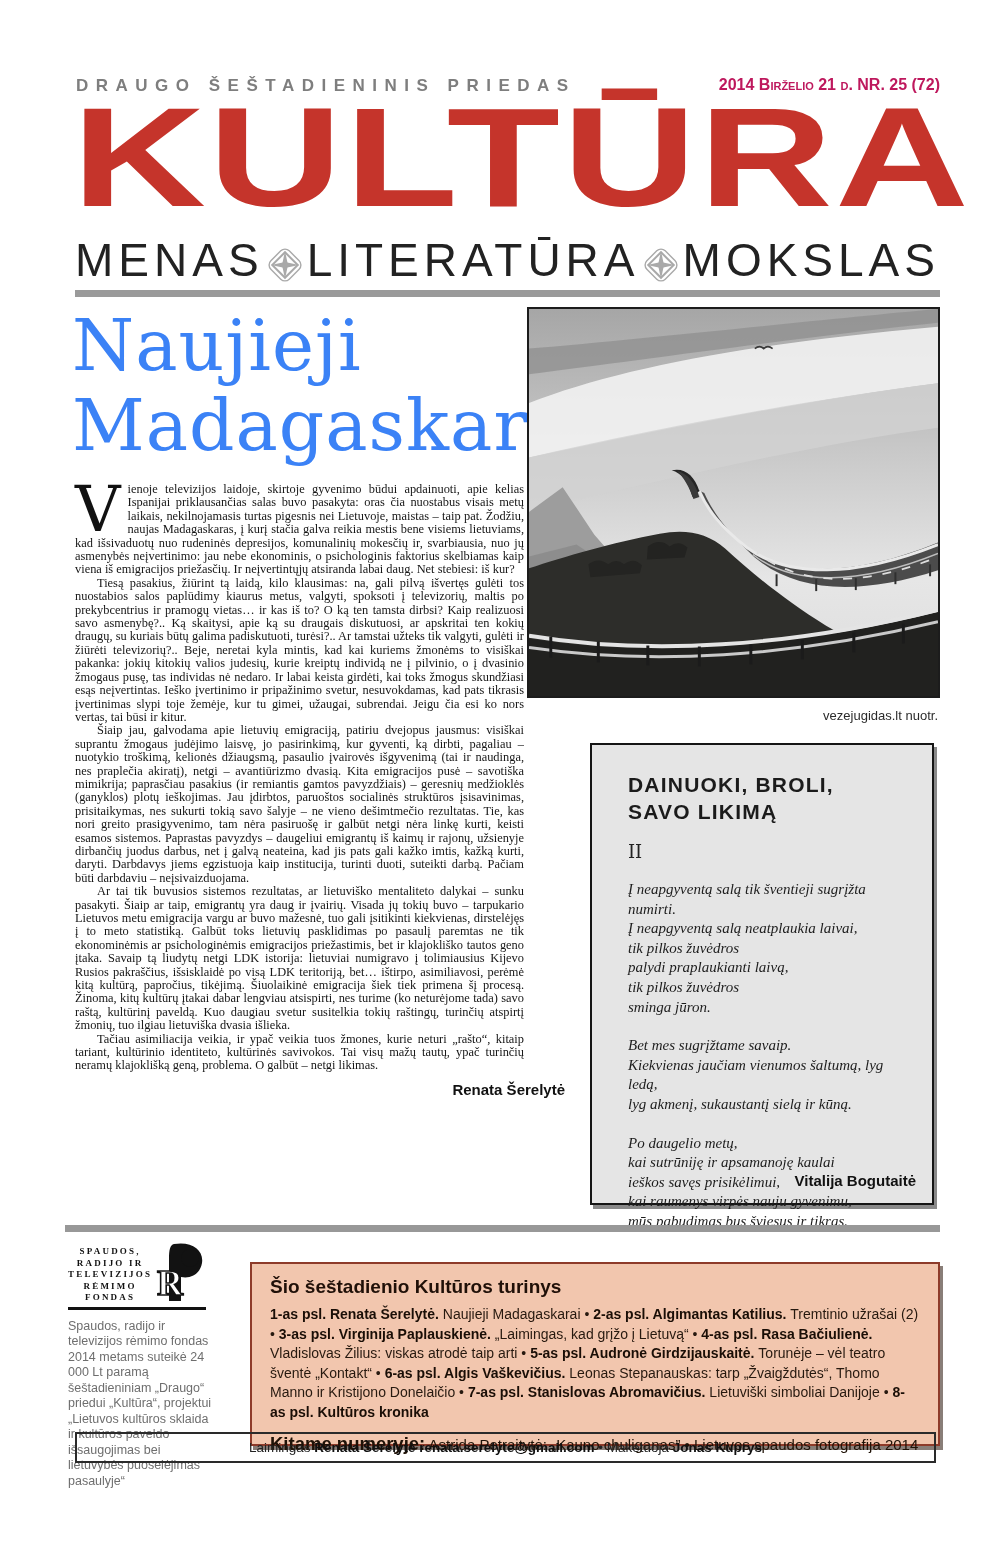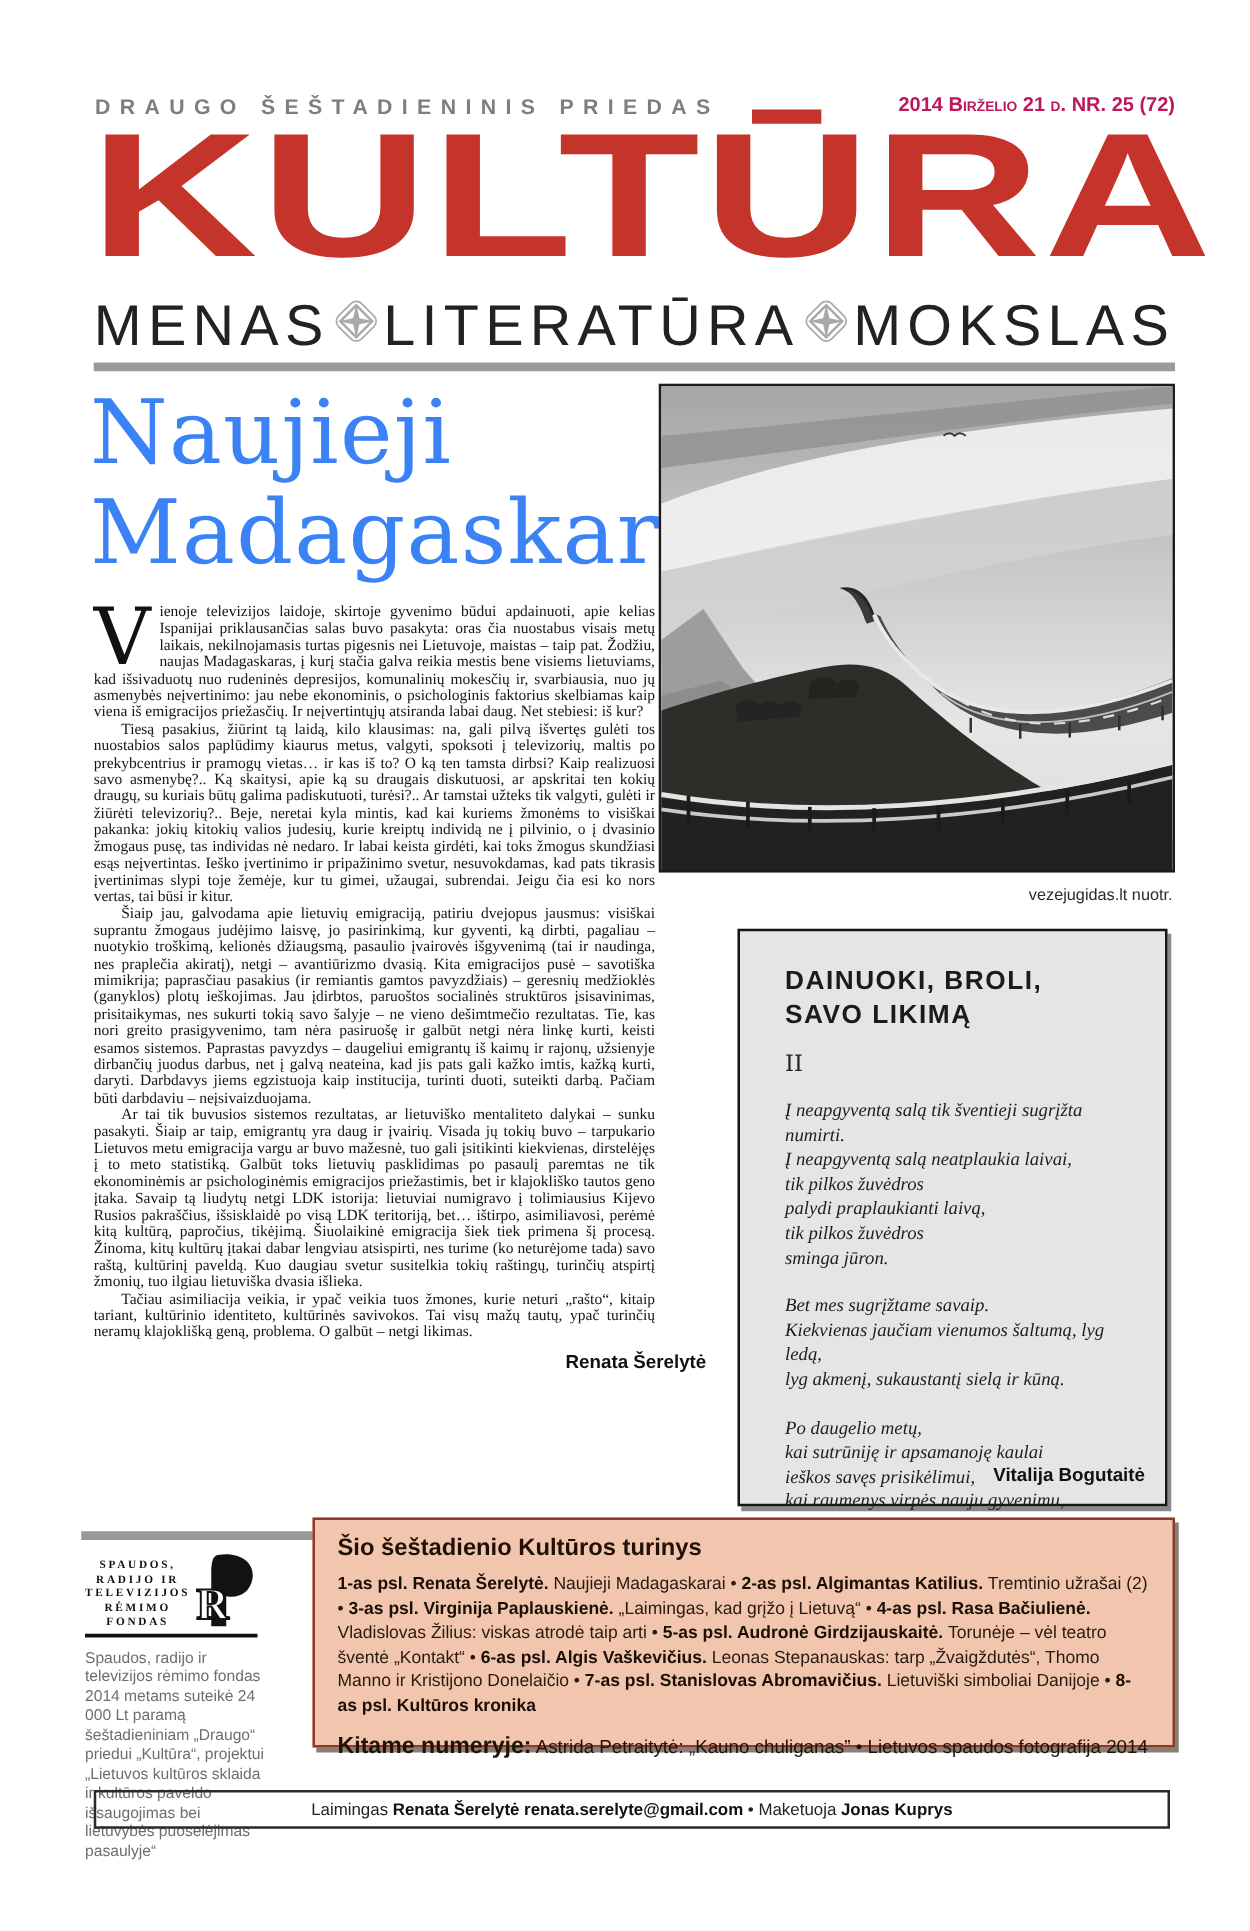--- a/index.html
+++ b/index.html
@@ -7,21 +7,21 @@
         font-family:"Liberation Serif",serif;color:#1a1a1a;}
 
   
   .kicker{position:absolute;left:76px;top:76px;font-family:"Liberation Sans",sans-serif;
           font-weight:bold;font-size:17px;letter-spacing:7.5px;color:#7e7e7e;white-space:nowrap;}
   .issue{position:absolute;right:60px;top:76px;font-family:"Liberation Sans",sans-serif;
          font-weight:bold;font-size:16px;font-variant:small-caps;color:#be185d;white-space:nowrap;}
   .masthead{position:absolute;left:72px;top:86px;font-family:"Liberation Sans",sans-serif;
             font-weight:900;font-size:152px;line-height:152px;color:#c5342b;letter-spacing:2px;
             transform:scale(1.22,0.93);transform-origin:top left;white-space:nowrap;}
-  .subjects{position:absolute;left:75px;top:233px;width:865px;display:flex;
+  .subjects{position:absolute;left:75px;top:233px;width:865px;display:flex;align-items:center;
             justify-content:space-between;font-family:"Liberation Sans",sans-serif;
             font-weight:100;font-size:46px;letter-spacing:5px;color:#222;}
   .subjects .word{font-weight:100;}
   .ornament{width:36px;height:38px;flex:0 0 auto;}
   .gray-rule{position:absolute;left:75px;top:290px;width:865px;height:7px;background:#9a9a9a;}
 
   
   .headline{position:absolute;left:72px;top:306px;font-family:"DejaVu Serif",serif;
             font-size:71px;line-height:80px;color:#3b82f6;letter-spacing:1px;}
 
@@ -60,21 +60,21 @@
 
   .fund{position:absolute;left:68px;top:1243px;width:150px;}
   .fund-head{display:flex;align-items:flex-start;text-align:center;}
   .fund-lines{font-family:"Liberation Serif",serif;font-weight:bold;font-size:9px;
               letter-spacing:2.2px;line-height:11.5px;color:#111;padding-top:3px;}
   .fund-logo{width:52px;height:60px;margin-left:2px;flex:0 0 auto;}
   .fund-underline{width:138px;height:3px;background:#111;margin-top:3px;}
   .fund-note{margin-top:9px;font-family:"Liberation Sans",sans-serif;font-size:12.5px;
              line-height:15.5px;color:#6e6e6e;}
 
-  .contents-box{position:absolute;left:250px;top:1214px;width:690px;height:184px;box-sizing:border-box;
+  .contents-box{position:absolute;left:250px;top:1262px;width:690px;height:184px;box-sizing:border-box;
                 background:#f2c6ae;border:2px solid #8e3b2a;box-shadow:3px 4px 0 rgba(40,20,10,.55);
                 padding:12px 18px 10px 18px;font-family:"Liberation Sans",sans-serif;}
   .contents-title{font-weight:bold;font-size:19px;color:#201008;margin-bottom:7px;}
   .contents-body{font-size:14px;line-height:19.5px;color:#27190f;}
   .contents-body b{color:#1a0e06;}
   .next-issue{margin-top:11px;font-size:15px;color:#1f1207;}
   .next-issue .next-label{font-weight:bold;font-size:18.5px;}
 
   .footer-bar{position:absolute;left:75px;top:1432px;width:861px;height:31px;box-sizing:border-box;
               border:2px solid #2a2a2a;display:flex;align-items:center;justify-content:center;

